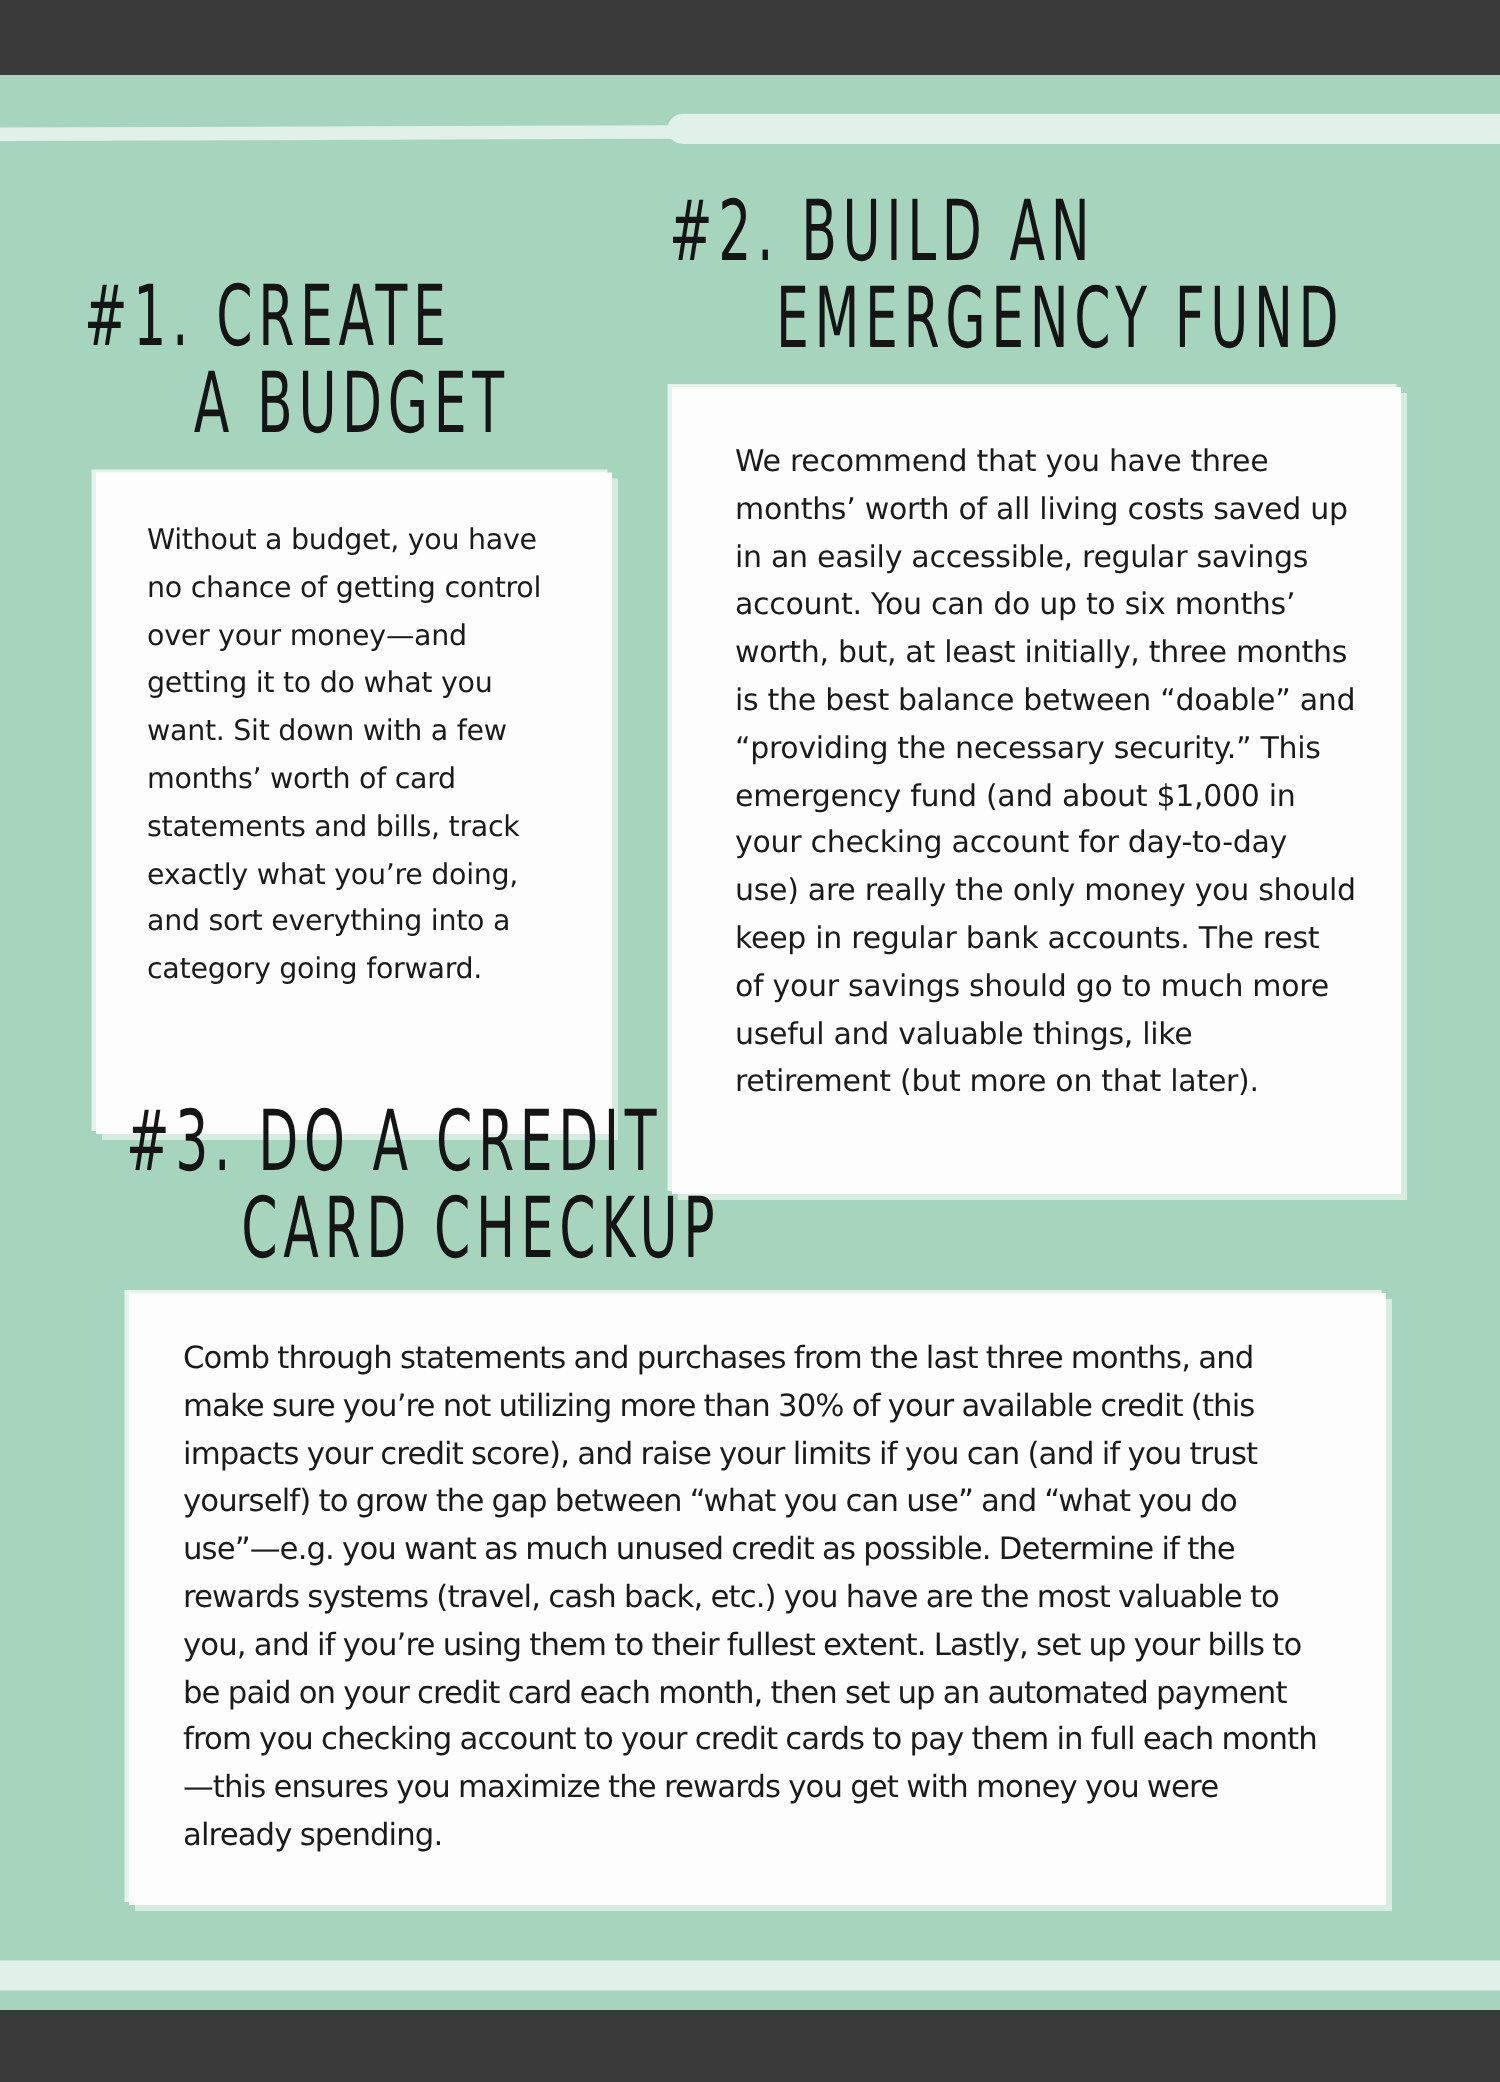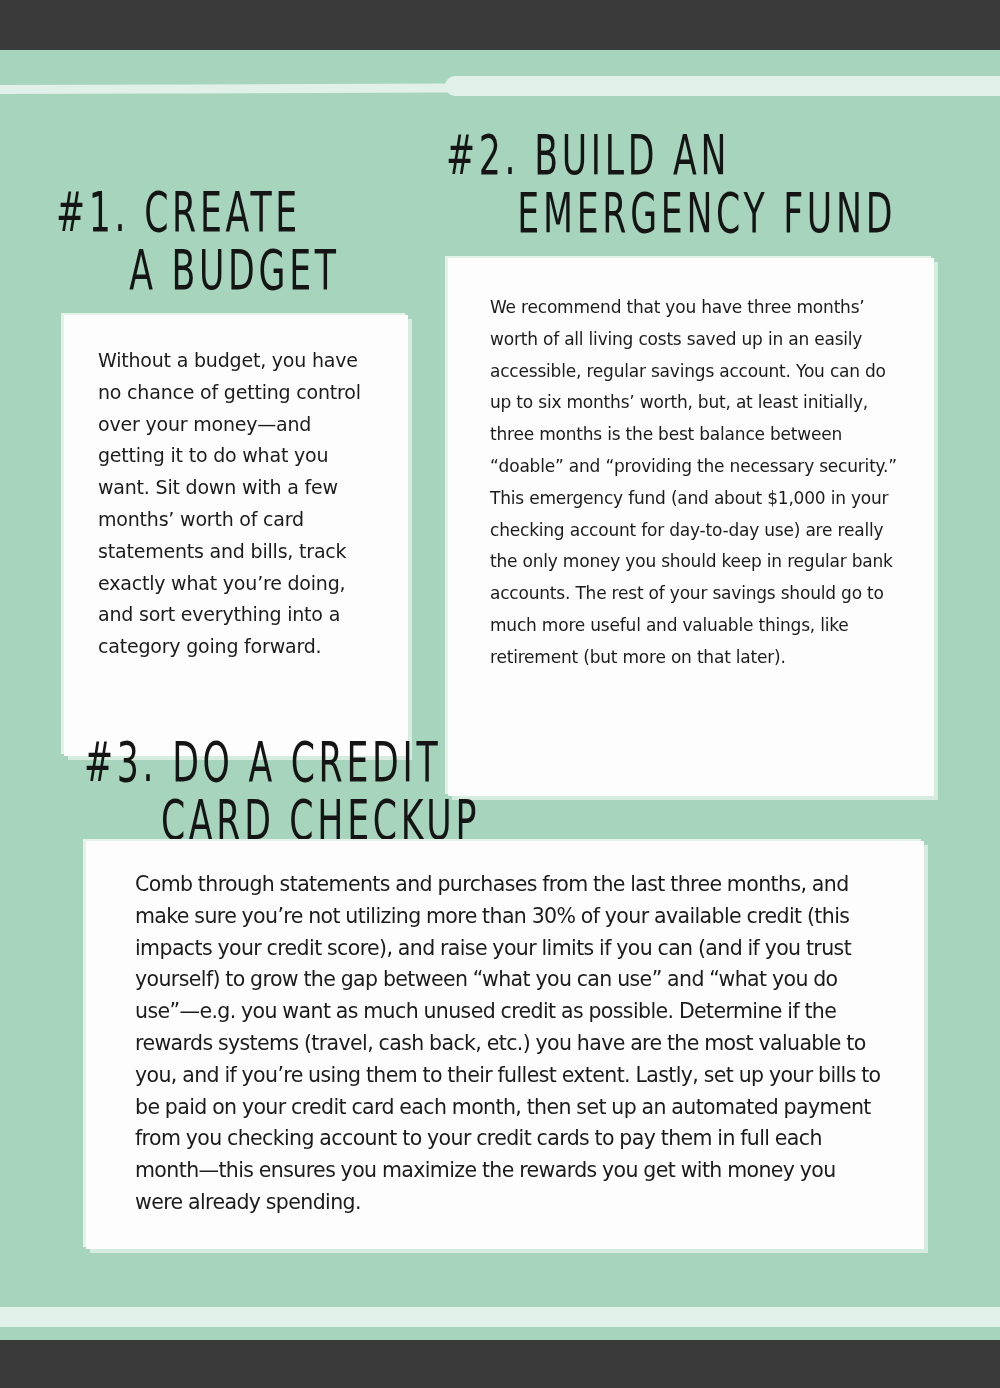--- a/index.html
+++ b/index.html
@@ -20,22 +20,22 @@
     .stroke.bot { left: 0; top: 1257px; width: 1000px; height: 20px; }
     .box {
       position: absolute; background: #fdfdfd;
       box-shadow: 4px 4px 0 #d6ece0, -3px -2px 0 #e4f2ea;
       color: #1b1b1b;
       font-family: "DejaVu Sans", sans-serif;
       box-sizing: border-box;
     }
     .box p { margin: 0; }
     #box1 { left: 64px; top: 315px; width: 344px; height: 441px; padding: 30px 30px 0 34px; font-size: 19px; line-height: 31.8px; letter-spacing: -0.2px; }
-    #box2 { left: 448px; top: 258px; width: 486px; height: 538px; padding: 34px 30px 0 42px; font-size: 17px; line-height: 31.8px; letter-spacing: -0.2px; }
-    #box3 { left: 86px; top: 841px; width: 838px; height: 408px; padding: 28px 40px 0 49px; font-size: 20.5px; line-height: 31.8px; letter-spacing: -0.6px; word-spacing: -0.5px; }
+    #box2 { left: 448px; top: 258px; width: 486px; height: 538px; padding: 34px 30px 0 42px; font-size: 20px; line-height: 31.8px; letter-spacing: -0.2px; }
+    #box3 { left: 86px; top: 862px; width: 838px; height: 408px; padding: 28px 40px 0 36px; font-size: 20.5px; line-height: 31.8px; letter-spacing: -0.6px; word-spacing: -0.5px; }
     .heading {
       position: absolute; margin: 0;
       font-family: "DejaVu Sans", sans-serif;
       font-weight: normal; color: #151515;
       text-transform: uppercase;
       transform: scaleX(0.62); transform-origin: left top;
       white-space: nowrap;
       font-size: 56px; line-height: 58px; letter-spacing: 6px;
     }
     .heading .num { display: inline-block; }

